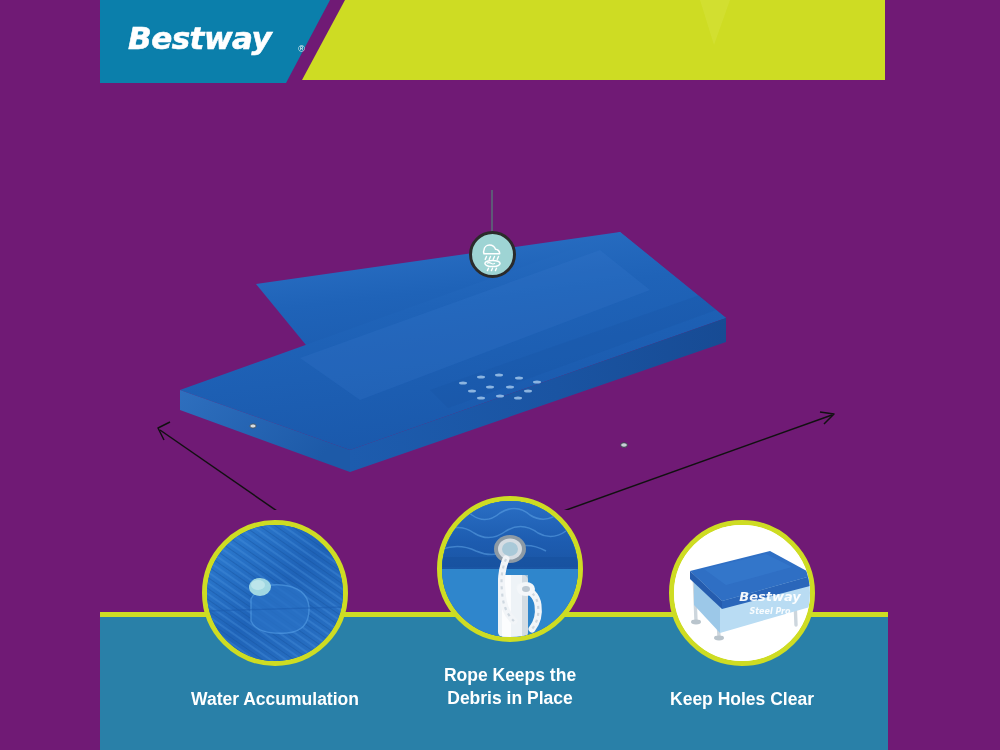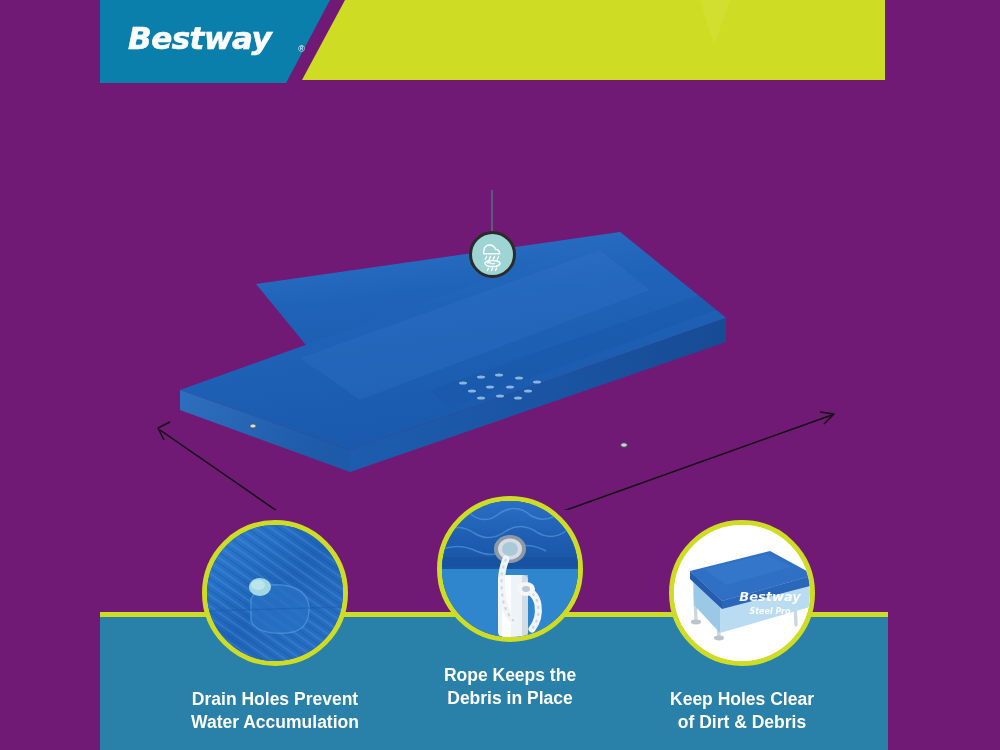--- a/index.html
+++ b/index.html
@@ -160,21 +160,20 @@
         </defs>
         <rect width="136" height="136" fill="url(#weave1)"></rect>
         <rect width="136" height="136" fill="url(#weavePat)"></rect>
         <path d="M44,74 q8,-16 30,-14 q26,2 28,22 q1,24 -22,26 q-30,2 -36,-12 z" fill="#2a72c6" opacity="0.75" stroke="#4e97e0" stroke-width="1.4"></path>
         <ellipse cx="53" cy="62" rx="11" ry="9" fill="#a8dde4" opacity="0.95"></ellipse>
         <ellipse cx="51" cy="60" rx="7" ry="5" fill="#bfe7ec" opacity="0.9"></ellipse>
         <line x1="0" y1="86" x2="136" y2="82" stroke="#1a5aad" stroke-width="1.4" opacity="0.5"></line>
       </svg>
     </div>
     <div class="cap">
-      <span>Drain Holes Prevent</span>
       <span>Water Accumulation</span>
     </div>
   </div>
 
   <div class="callout c2">
     <div class="bubble">
       <svg width="136" height="136" viewBox="0 0 136 136">
         <defs>
           <linearGradient id="tarp" x1="0" y1="0" x2="0" y2="1">
             <stop offset="0%" stop-color="#2a6fc4"></stop>
@@ -238,17 +237,16 @@
         <polygon points="16,46 96,26 140,50 48,76" fill="#2f6fc4"></polygon>
         <polygon points="16,46 48,76 48,84 16,54" fill="#255cae"></polygon>
         <polygon points="48,76 140,50 140,60 48,84" fill="#2a66ba"></polygon>
         <polygon points="30,44 92,29 118,42 52,60" fill="#3a7ed2" opacity="0.45"></polygon>
         <text x="96" y="76" font-family="DejaVu Sans, sans-serif" font-size="13" font-weight="bold" font-style="italic" fill="#ffffff" text-anchor="middle" opacity="0.95">Bestway</text>
         <text x="96" y="89" font-family="DejaVu Sans, sans-serif" font-size="8" font-weight="bold" font-style="italic" fill="#ffffff" text-anchor="middle" opacity="0.9">Steel Pro</text>
       </svg>
     </div>
     <div class="cap">
       <span>Keep Holes Clear</span>
-      <span>of Dirt &amp; Debris</span>
     </div>
   </div>
 
 </div>
 
 </body></html>

